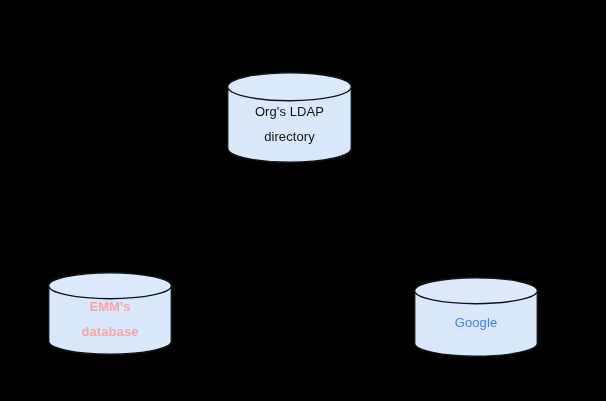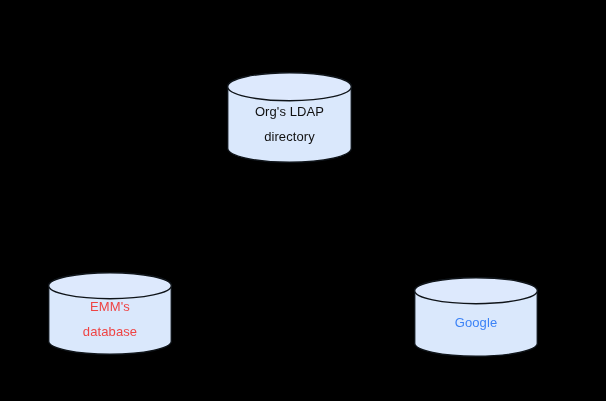--- a/index.html
+++ b/index.html
@@ -56,21 +56,21 @@
       </svg>
     <div class="cyl-label" id="label-ldap" style="color: rgb(16, 16, 16); top: 27px;">Org's LDAP
 directory</div>
   </div>
 
   <div class="cylinder" id="node-emm" style="left: 48px; top: 272px; width: 124px; height: 83px;">
     <svg id="svg-emm" width="124" height="83" viewBox="0 0 124 83">
         <path d="M 0.7 13.7 L 0.7 69.3 A 61.3 13 0 0 0 123.3 69.3 L 123.3 13.7 A 61.3 13 0 0 0 0.7 13.7 Z" fill="#dae8fc" stroke="#0f1419" stroke-width="1.4" stroke-linejoin="round"></path>
         <path d="M 0.7 13.7 A 61.3 13 0 0 1 123.3 13.7 A 61.3 13 0 0 1 0.7 13.7 Z" fill="#dde9fd" stroke="#0f1419" stroke-width="1.4"></path>
       </svg>
-    <div class="cyl-label" id="label-emm" style="color: #ef4444; top: 22px;">EMM's
+    <div class="cyl-label" id="label-emm" style="color: #fca5a5; top: 22px; font-weight: bold;">EMM's
 database</div>
   </div>
 
   <div class="cylinder" id="node-google" style="left: 414px; top: 277px; width: 124px; height: 80px;">
     <svg id="svg-google" width="124" height="80" viewBox="0 0 124 80">
         <path d="M 0.7 13.7 L 0.7 66.3 A 61.3 13 0 0 0 123.3 66.3 L 123.3 13.7 A 61.3 13 0 0 0 0.7 13.7 Z" fill="#dae8fc" stroke="#0f1419" stroke-width="1.4" stroke-linejoin="round"></path>
         <path d="M 0.7 13.7 A 61.3 13 0 0 1 123.3 13.7 A 61.3 13 0 0 1 0.7 13.7 Z" fill="#dde9fd" stroke="#0f1419" stroke-width="1.4"></path>
       </svg>
     <div class="cyl-label" id="label-google" style="color: #3b82f6; top: 33px;">Google</div>
   </div>

